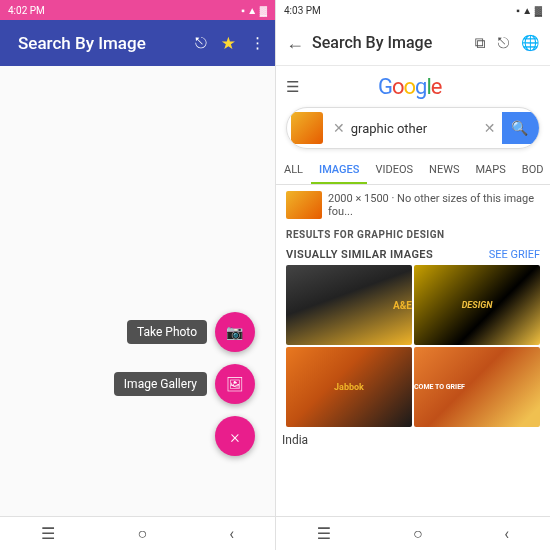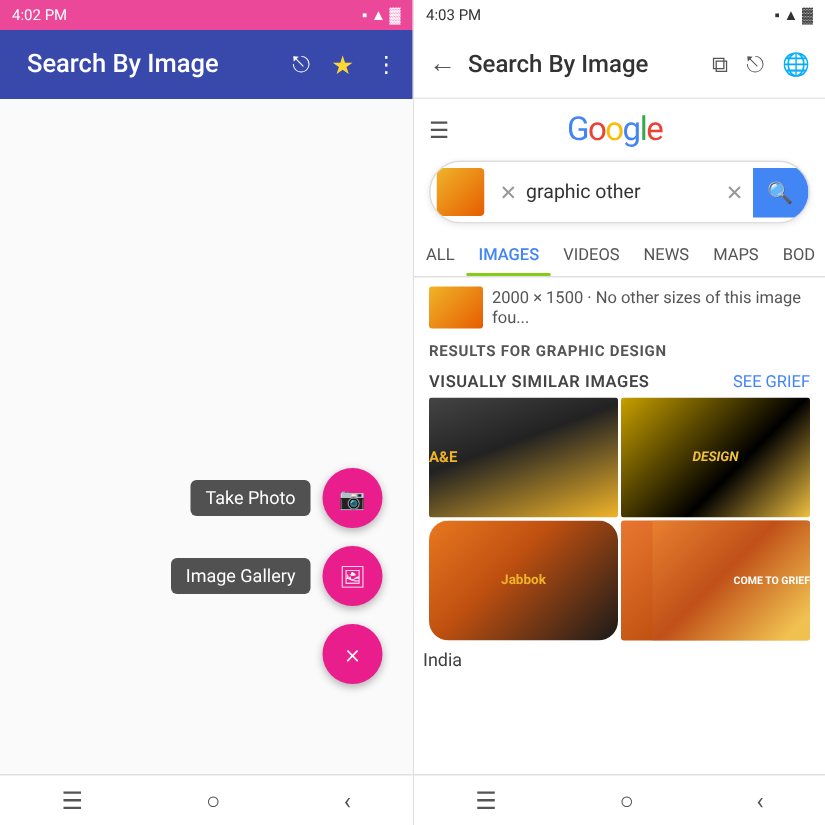--- a/index.html
+++ b/index.html
@@ -340,21 +340,20 @@
       color: #fff;
     }
 
     .img-cell-3 {
       background: linear-gradient(135deg, #e67e00 0%, #f0a030 50%, #1a1a1a 100%);
       display: flex;
       align-items: center;
       justify-content: flex-end;
       font-size: 22px;
       color: #f0b429;
-      border-radius: 13px;
     }
 
     .img-cell-4 {
       background: linear-gradient(135deg, #e87830 0%, #c05010 50%, #f0c050 100%);
       display: flex;
       align-items: center;
       justify-content: center;
       font-size: 22px;
       color: #fff;
     }
@@ -481,36 +480,36 @@
 
   <div class="results-label">RESULTS FOR GRAPHIC DESIGN</div>
 
   <div class="visually-similar-header">
     <span class="visually-similar-label">VISUALLY SIMILAR IMAGES</span>
     <span class="see-more-link">SEE GRIEF</span>
   </div>
 
   <div class="image-grid">
     <div class="img-cell img-cell-1">
-      <div style="width:100%;height:100%;background:linear-gradient(160deg,#444 0%,#222 40%,#f0b429 100%);display:flex;align-items:center;justify-content:flex-start;">
+      <div style="width:100%;height:100%;background:linear-gradient(160deg,#444 0%,#222 40%,#f0b429 100%);display:flex;align-items:center;justify-content:flex-end;">
         <span style="color:#f0b429;font-size:10px;font-weight:bold;text-align:center;">A&amp;E</span>
       </div>
     </div>
     <div class="img-cell img-cell-2">
       <div style="width:100%;height:100%;background:linear-gradient(135deg,#c8a000 0%,#000 60%,#f0c040 100%);display:flex;align-items:center;justify-content:center;font-style:italic;">
         <span style="color:#f0c040;font-size:9px;font-weight:bold;text-align:center;">DESIGN</span>
       </div>
     </div>
     <div class="img-cell img-cell-3">
       <div style="width:100%;height:100%;background:linear-gradient(135deg,#e87820 0%,#c05010 40%,#1a1a1a 100%);display:flex;align-items:center;justify-content:center;">
         <span style="color:#f0b429;font-size:9px;font-weight:bold;text-align:center;">Jabbok</span>
       </div>
     </div>
     <div class="img-cell img-cell-4">
-      <div style="width:100%;height:100%;background:linear-gradient(135deg,#e88030,#c05018,#f0c050 90%);display:flex;align-items:center;justify-content:flex-end;margin-left:21px;">
+      <div style="width:100%;height:100%;background:linear-gradient(135deg,#e88030,#c05018,#f0c050 90%);display:flex;align-items:center;justify-content:flex-start;">
         <span style="color:#fff;font-size:7px;font-weight:bold;text-align:center;">COME TO GRIEF</span>
       </div>
     </div>
   </div>
 
   <div class="india-label">India</div>
 
   <div class="right-bottombar">
     <span class="menu-icon">☰</span>
     <span class="menu-icon">○</span>

